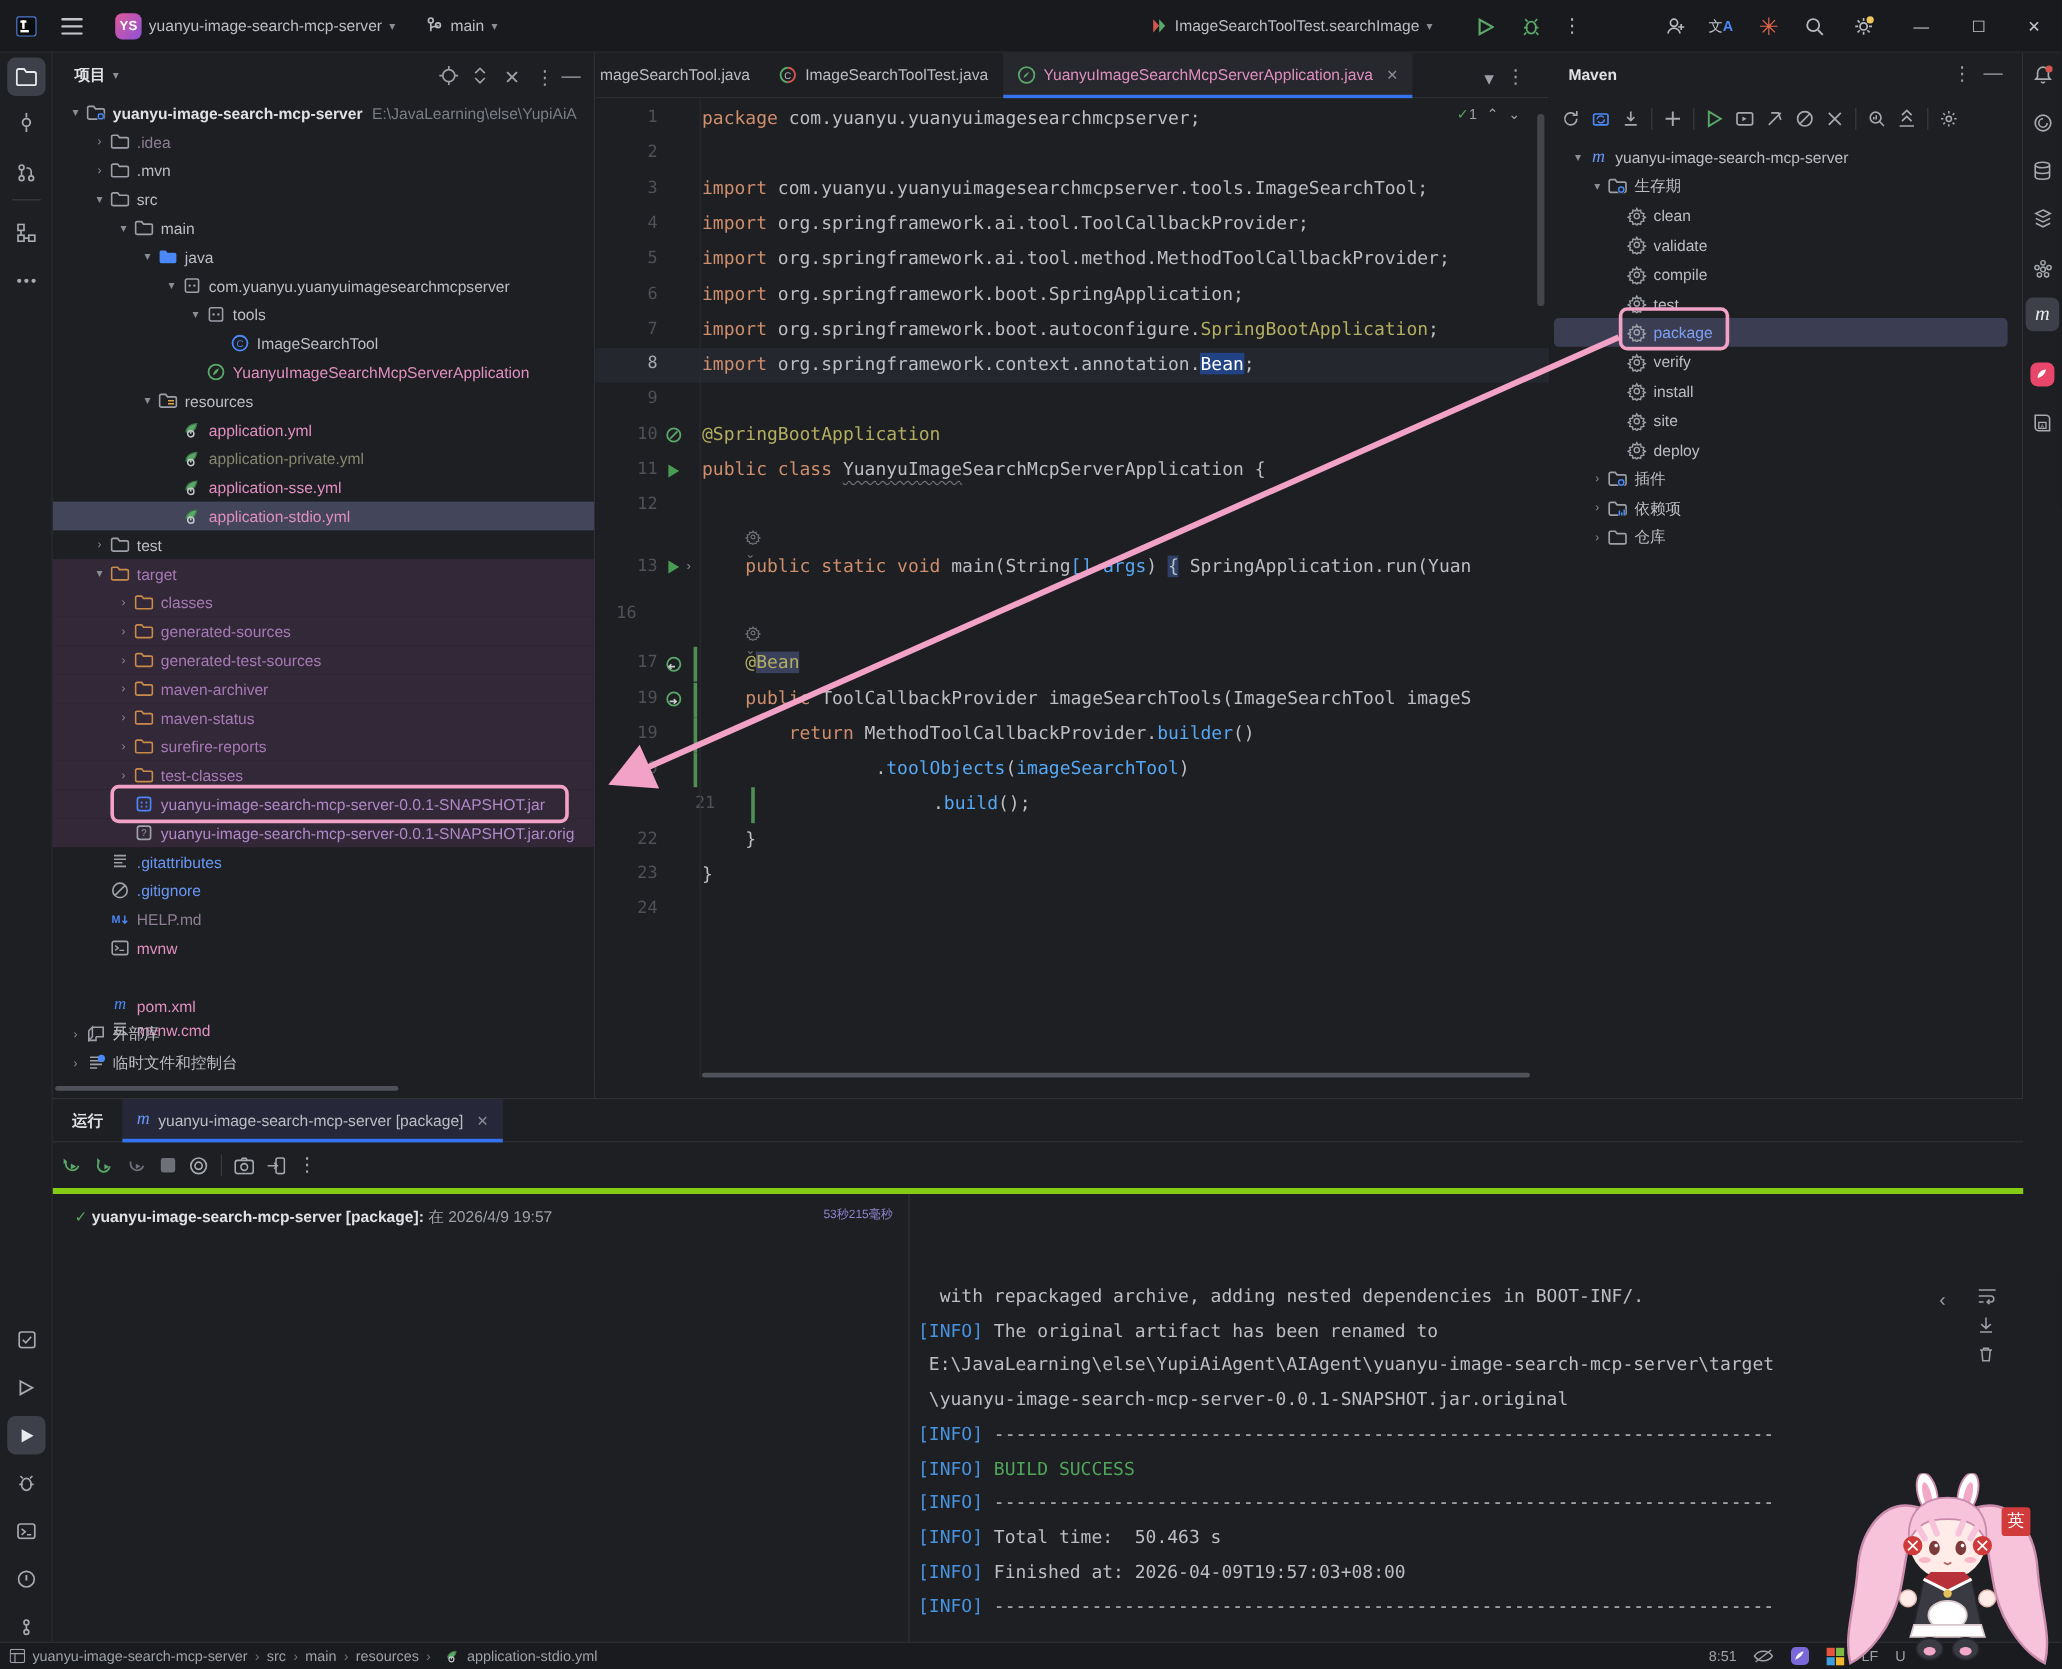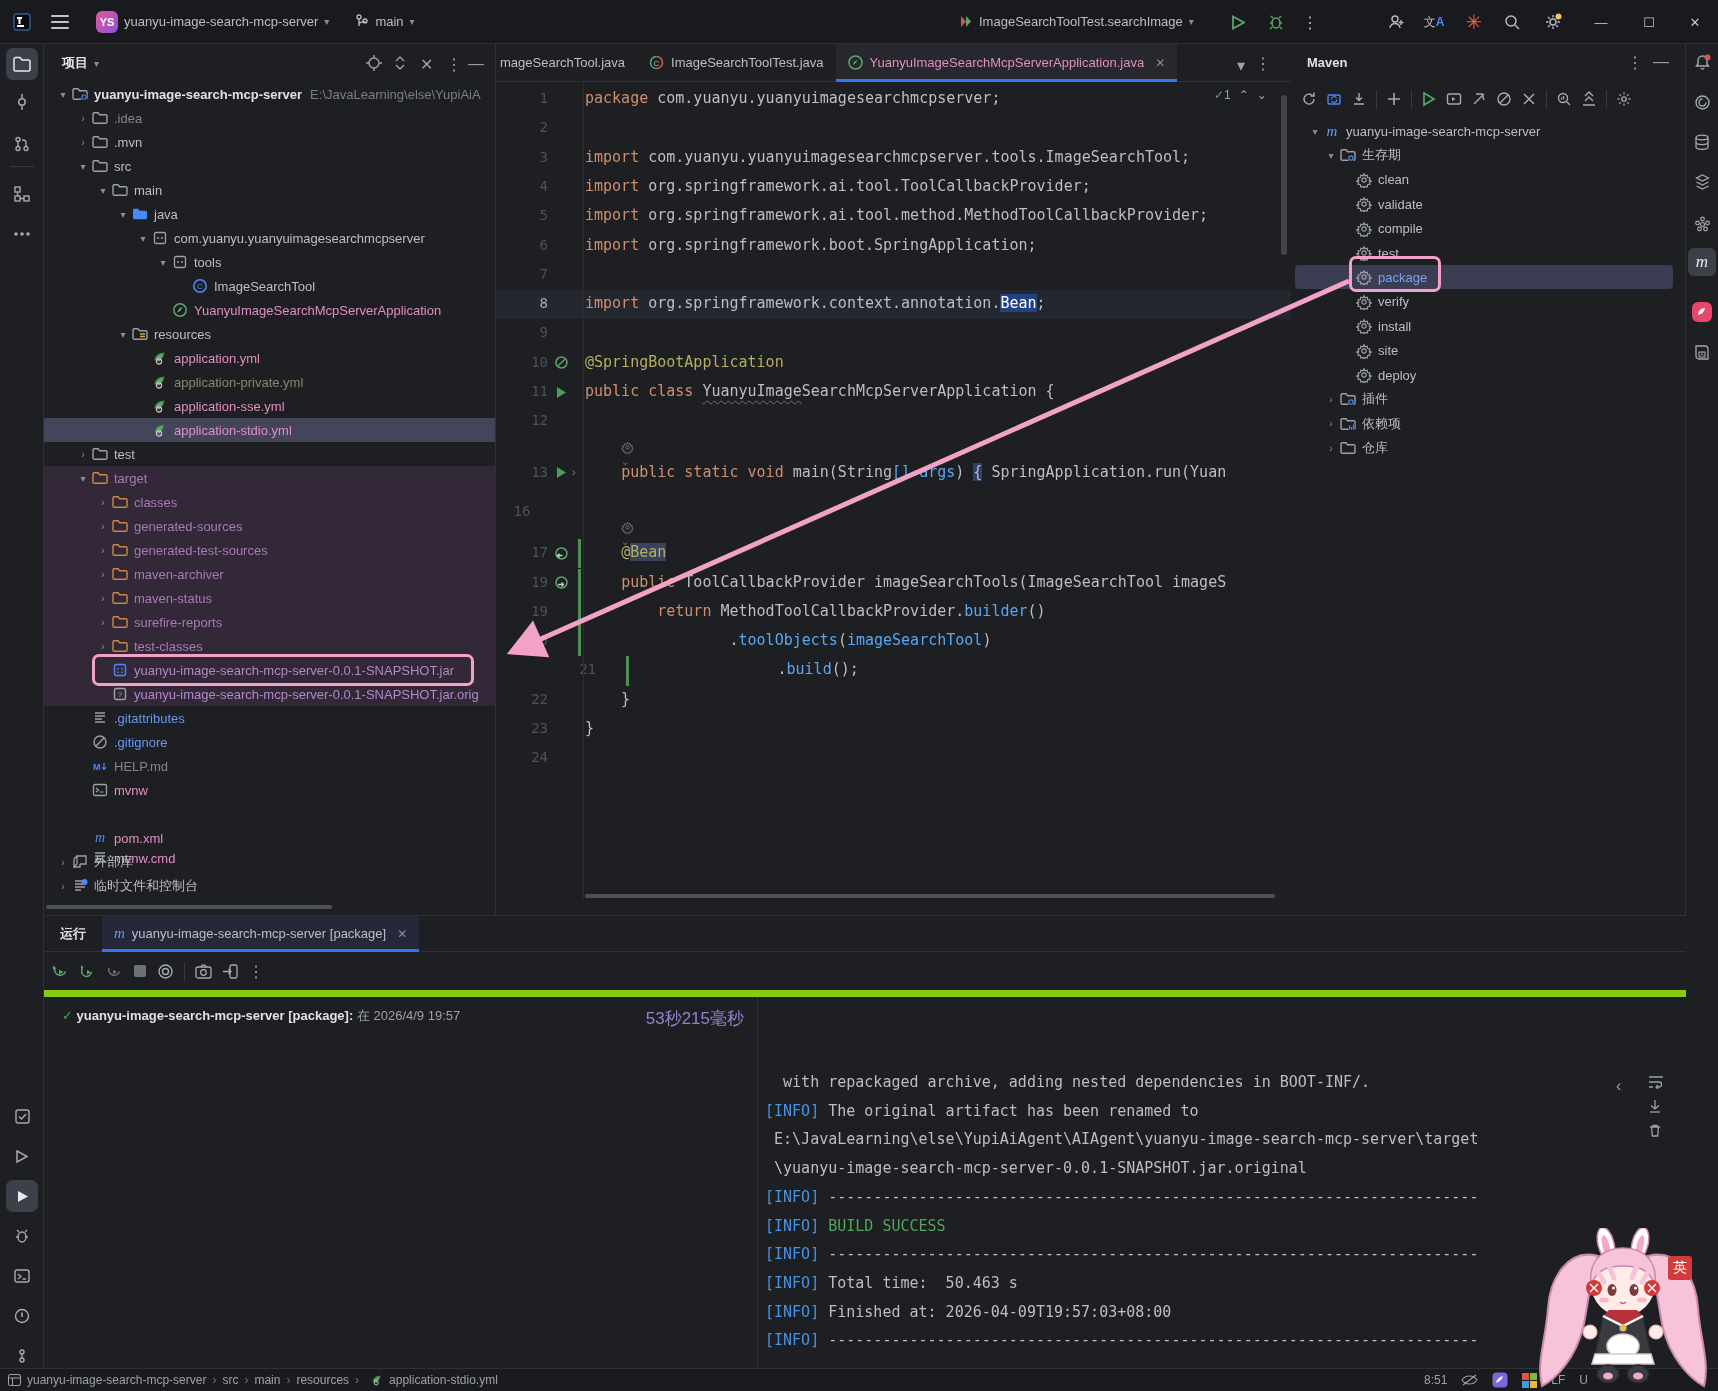--- a/index.html
+++ b/index.html
@@ -78,26 +78,26 @@
   .rrail-ic { position:absolute; left:2px; width:28px; height:28px; border-radius:6px; display:flex; align-items:center; justify-content:center; color:#a6a9af; }
   .rrail-ic.active { background:#3d3f49; }
 
   
   #runpanel { left:44px; top:915px; width:1642px; height:453px; background:#1e1f22; border-top:1px solid #2f3136; }
   #runtabs { position:absolute; left:0; top:0; width:1642px; height:36px; border-bottom:1px solid #2f3136; display:flex; align-items:stretch; }
   #runlabel { display:flex; align-items:center; font-size:13px; font-weight:bold; color:#dfe1e5; padding:0 16px; }
   .rtab { display:flex; align-items:center; gap:7px; padding:0 12px; font-size:13px; background:#26283a; position:relative; }
   .rtab::after { content:""; position:absolute; left:0; right:0; bottom:-1px; height:3px; background:#3574f0; }
   #runtools { position:absolute; left:8px; top:40px; height:30px; display:flex; align-items:center; gap:10px; color:#a6a9af; }
-  #runcontent { position:absolute; left:0; top:74px; width:1642px; height:379px; border-top:7px solid #84cc16; }
+  #runcontent { position:absolute; left:0; top:74px; width:1642px; height:379px; border-top:5px solid #84cc16; }
   #runsummary { position:absolute; left:18px; top:10px; font-size:13px; white-space:nowrap; }
   #rundivider { position:absolute; left:713px; top:0; width:1px; height:379px; background:#2f3136; }
   .conline { position:absolute; left:721px; font-family:"DejaVu Sans Mono", monospace; font-size:15px; white-space:pre; }
   .ck-info { color:#4793e0; } .ck-pl { color:#bcbec4; } .ck-ok { color:#4fa55b; }
-  #duration { position:absolute; left:560px; top:10px; width:140px; text-align:right; color:#8f83cf; font-size:17px; }
+  #duration { position:absolute; left:560px; top:10px; width:140px; text-align:right; color:#8f83cf; font-size:10px; }
   .confloat { position:absolute; color:#9da0a8; }
 
   
   #statusbar { left:0; top:1368px; width:1718px; height:23px; background:#1a1b1e; border-top:1px solid #2f3136;
     display:flex; align-items:center; font-size:12px; color:#9da0a8; }
   .sb-sep { margin:0 6px; color:#6e717a; }
   #sb-right { position:absolute; right:130px; display:flex; align-items:center; gap:14px; }
 
   
   .pinkbox { position:absolute; border:3px solid #f2a2c6; border-radius:7px; pointer-events:none; z-index:49; }
@@ -708,20 +708,21 @@
         <div class="eline" style="top: 120.2px; height: 29.3px;">
           <span class="lnum" style="top: 5px;">5</span>
           <span class="codetext" style="top: 4px;"><span class="tk-k">import </span><span class="tk-p">org.springframework.ai.tool.method.MethodToolCallbackProvider;</span></span>
         </div>
         <div class="eline" style="top: 149.5px; height: 29.3px;">
           <span class="lnum" style="top: 5px;">6</span>
           <span class="codetext" style="top: 4px;"><span class="tk-k">import </span><span class="tk-p">org.springframework.boot.SpringApplication;</span></span>
         </div>
         <div class="eline" style="top: 178.8px; height: 29.3px;">
           <span class="lnum" style="top: 5px;">7</span>
+          <span class="codetext" style="top: 4px;"><span class="tk-k">import </span><span class="tk-p">org.springframework.boot.autoconfigure.</span><span class="tk-y">SpringBootApplication</span><span class="tk-p">;</span></span>
         </div>
         <div class="eline cur" style="top: 208.1px; height: 29.3px;">
           <span class="lnum" style="top: 5px;">8</span>
           <span class="codetext" style="top: 4px;"><span class="tk-k">import </span><span class="tk-p">org.springframework.context.annotation.</span><span class="tk-sel">Bean</span><span class="tk-p">;</span></span>
         </div>
         <div class="eline" style="top: 237.4px; height: 29.3px;">
           <span class="lnum" style="top: 5px;">9</span>
           <span class="codetext" style="top: 4px;"></span>
         </div>
         <div class="eline" style="top: 266.7px; height: 29.3px;">

